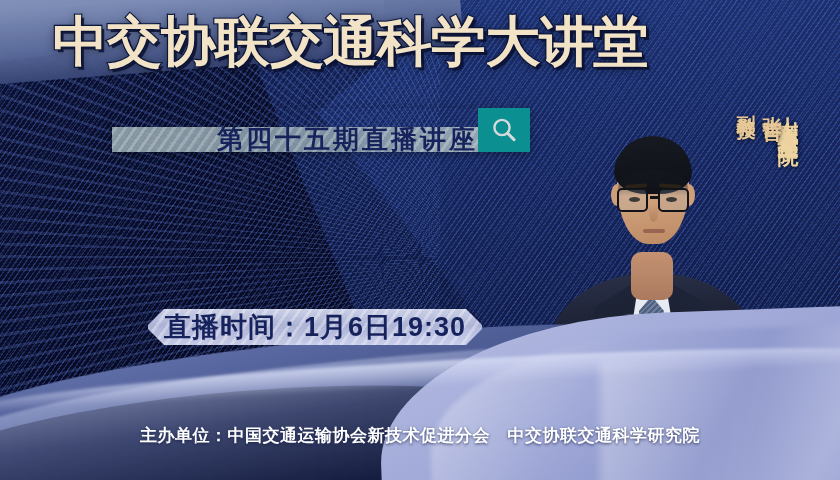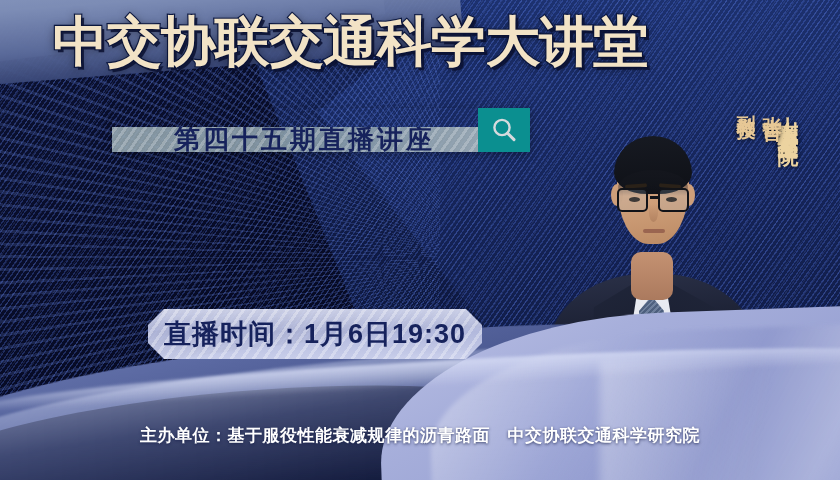--- a/index.html
+++ b/index.html
@@ -160,21 +160,21 @@
   .subbar{
     position:absolute; left:112px; top:108px;
     width:418px; height:44px;
     display:flex; align-items:stretch;
     box-shadow:0 2px 8px rgba(0,0,0,.35);
   }
   .subbar-text{
     flex:1;
     position:relative;
     background:linear-gradient(90deg, rgba(150,168,176,.88) 0%, rgba(140,160,170,.86) 60%, rgba(160,176,184,.9) 100%);
-    display:flex; align-items:center; justify-content:flex-start;
+    display:flex; align-items:center; justify-content:flex-end;
     overflow:hidden;
     margin-top:19px;
   }
   .subbar-text::before{
     content:""; position:absolute; inset:0;
     background:repeating-linear-gradient(-55deg,
       rgba(255,255,255,0) 0px, rgba(255,255,255,0) 5px,
       rgba(255,255,255,.22) 5px, rgba(255,255,255,.22) 8px);
   }
   .subbar-label{
@@ -204,24 +204,24 @@
     -webkit-background-clip:text;
     background-clip:text;
     -webkit-text-fill-color:transparent;
     text-shadow:none;
     white-space:pre-line;
   }
 
   
   .time-badge{
     position:absolute; left:148px; top:309px;
-    width:334px; height:50px;
+    width:334px; height:36px;
     background:linear-gradient(180deg, rgba(214,218,240,.94) 0%, rgba(186,192,226,.92) 45%, rgba(206,211,238,.95) 100%);
     clip-path:polygon(16px 0, calc(100% - 16px) 0, 100% 16px, 100% calc(100% - 16px), calc(100% - 16px) 100%, 16px 100%, 0 calc(100% - 16px), 0 16px);
-    display:flex; align-items:center; justify-content:center;
+    display:flex; align-items:flex-start; justify-content:center;
     overflow:hidden;
     box-shadow:0 3px 12px rgba(0,0,0,.35);
   }
   .time-badge::before{
     content:""; position:absolute; inset:0;
     background:repeating-linear-gradient(-55deg,
       rgba(255,255,255,0) 0px, rgba(255,255,255,0) 6px,
       rgba(255,255,255,.3) 6px, rgba(255,255,255,.3) 9px);
   }
   .time-text{
@@ -420,15 +420,15 @@
   </div>
 
   <div class="vtext v-affil">山东大学齐鲁交通学院</div>
 
   <div class="vtext v-name">
     <span>张吉哲</span>
     <span class="gap"></span>
     <span>副教授</span>
   </div>
 
-  <div class="footer">主办单位：基于服役性能衰减规律的沥青路面　中交协联交通科学研究院</div>
+  <div class="footer">主办单位：中国交通运输协会新技术促进分会　中交协联交通科学研究院</div>
 
 </div>
 
 </body></html>

